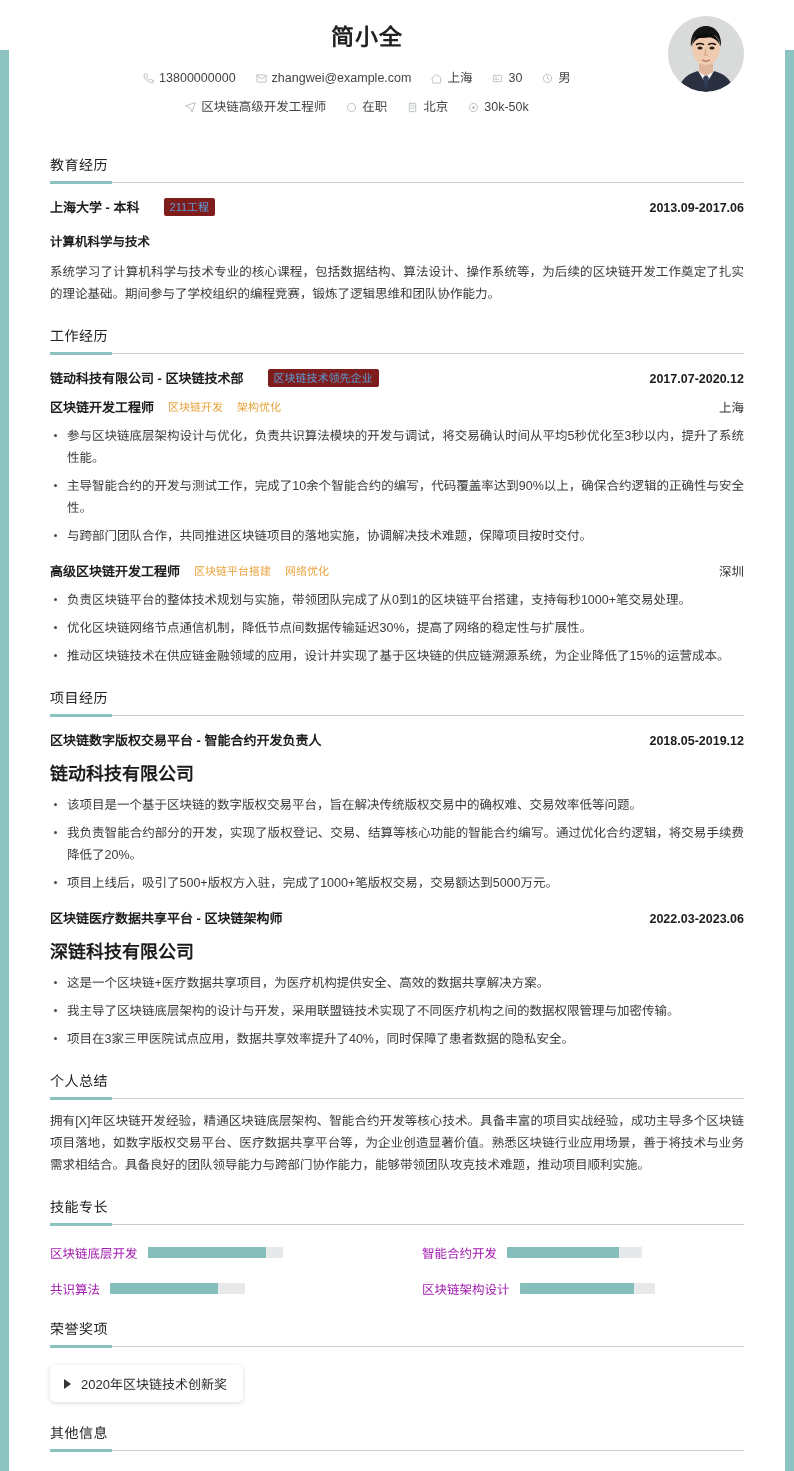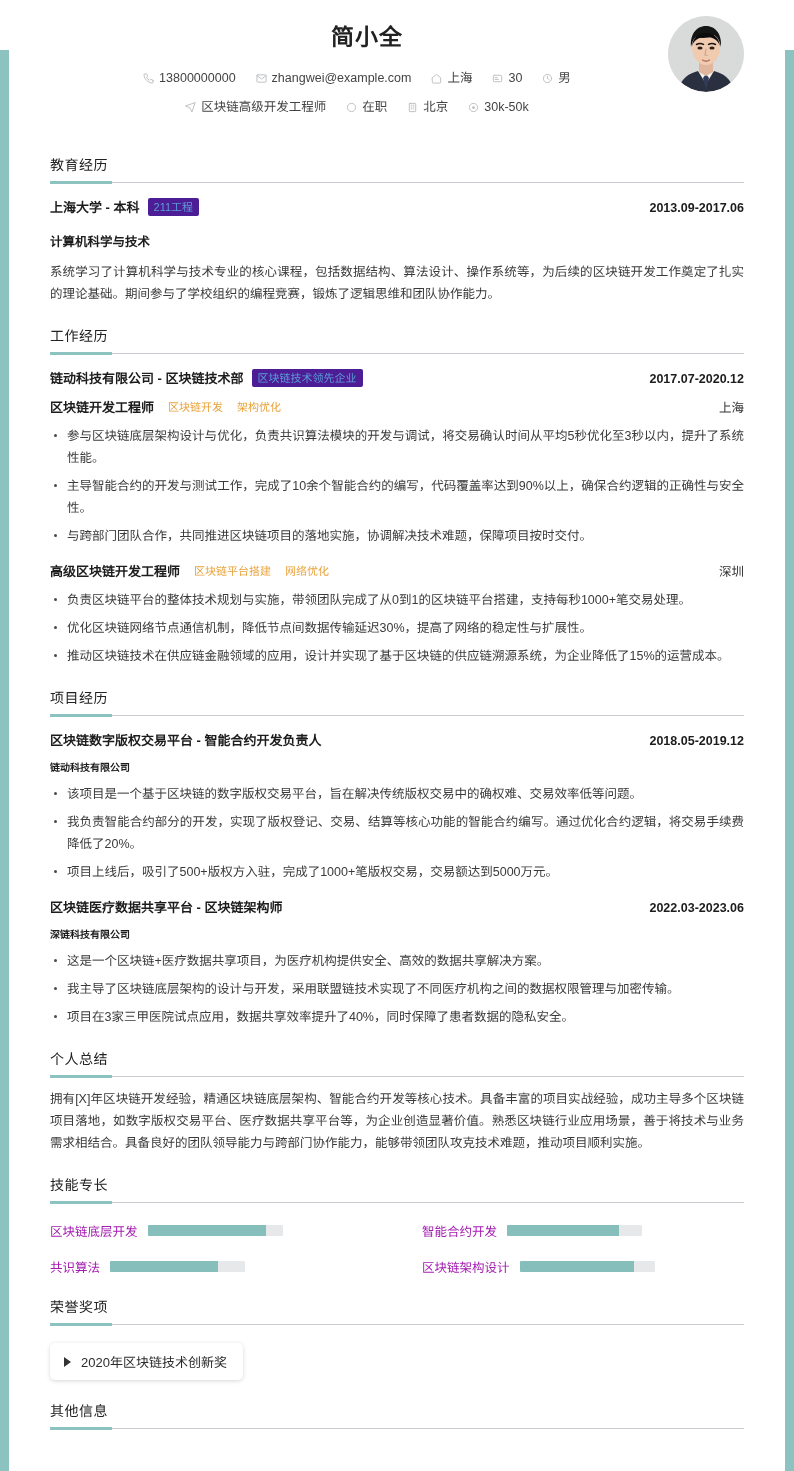--- a/index.html
+++ b/index.html
@@ -125,21 +125,21 @@
   .entry-row {
     display: flex;
     align-items: baseline;
     justify-content: space-between;
     gap: 10px;
   }
   .entry-left {
     display: flex;
     align-items: center;
     flex-wrap: wrap;
-    gap: 8px;
+    gap: 24px;
     min-width: 0;
   }
   .entry-title {
     font-size: 13px;
     font-weight: bold;
     color: #1c1c1c;
   }
   .entry-meta {
     font-size: 12.5px;
     font-weight: bold;
@@ -159,21 +159,21 @@
     align-items: center;
     flex-wrap: wrap;
     gap: 14px;
   }
   .entry-sub {
     font-size: 13px;
     font-weight: bold;
     color: #1c1c1c;
   }
   .entry-sub-plain {
-    font-size: 10px;
+    font-size: 18px;
     font-weight: bold;
     color: #1c1c1c;
     margin-top: 10px;
   }
   .entry-loc {
     font-size: 12.5px;
     color: #333333;
     white-space: nowrap;
   }
   .major {
@@ -185,21 +185,21 @@
 
   
   .tag {
     display: inline-block;
     font-size: 11px;
     line-height: 16px;
     padding: 1px 6px;
     border-radius: 2px;
     white-space: nowrap;
   }
-  .tag-blue { background: #4c1d95; color: #5b9bd5; }
+  .tag-blue { background: #7f1d1d; color: #5b9bd5; }
   .tag-orange { color: #e8a33d; background: transparent; padding: 1px 0; }
 
   
   .para {
     font-size: 12.5px;
     line-height: 22px;
     color: #3a3a3a;
     margin-top: 11px;
     text-align: justify;
   }

